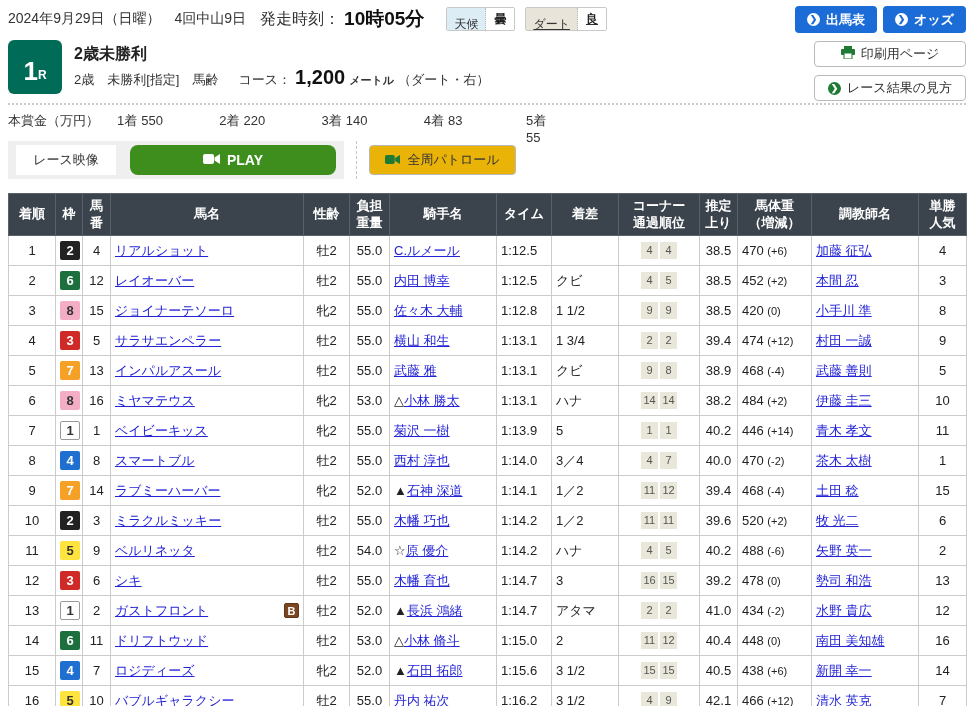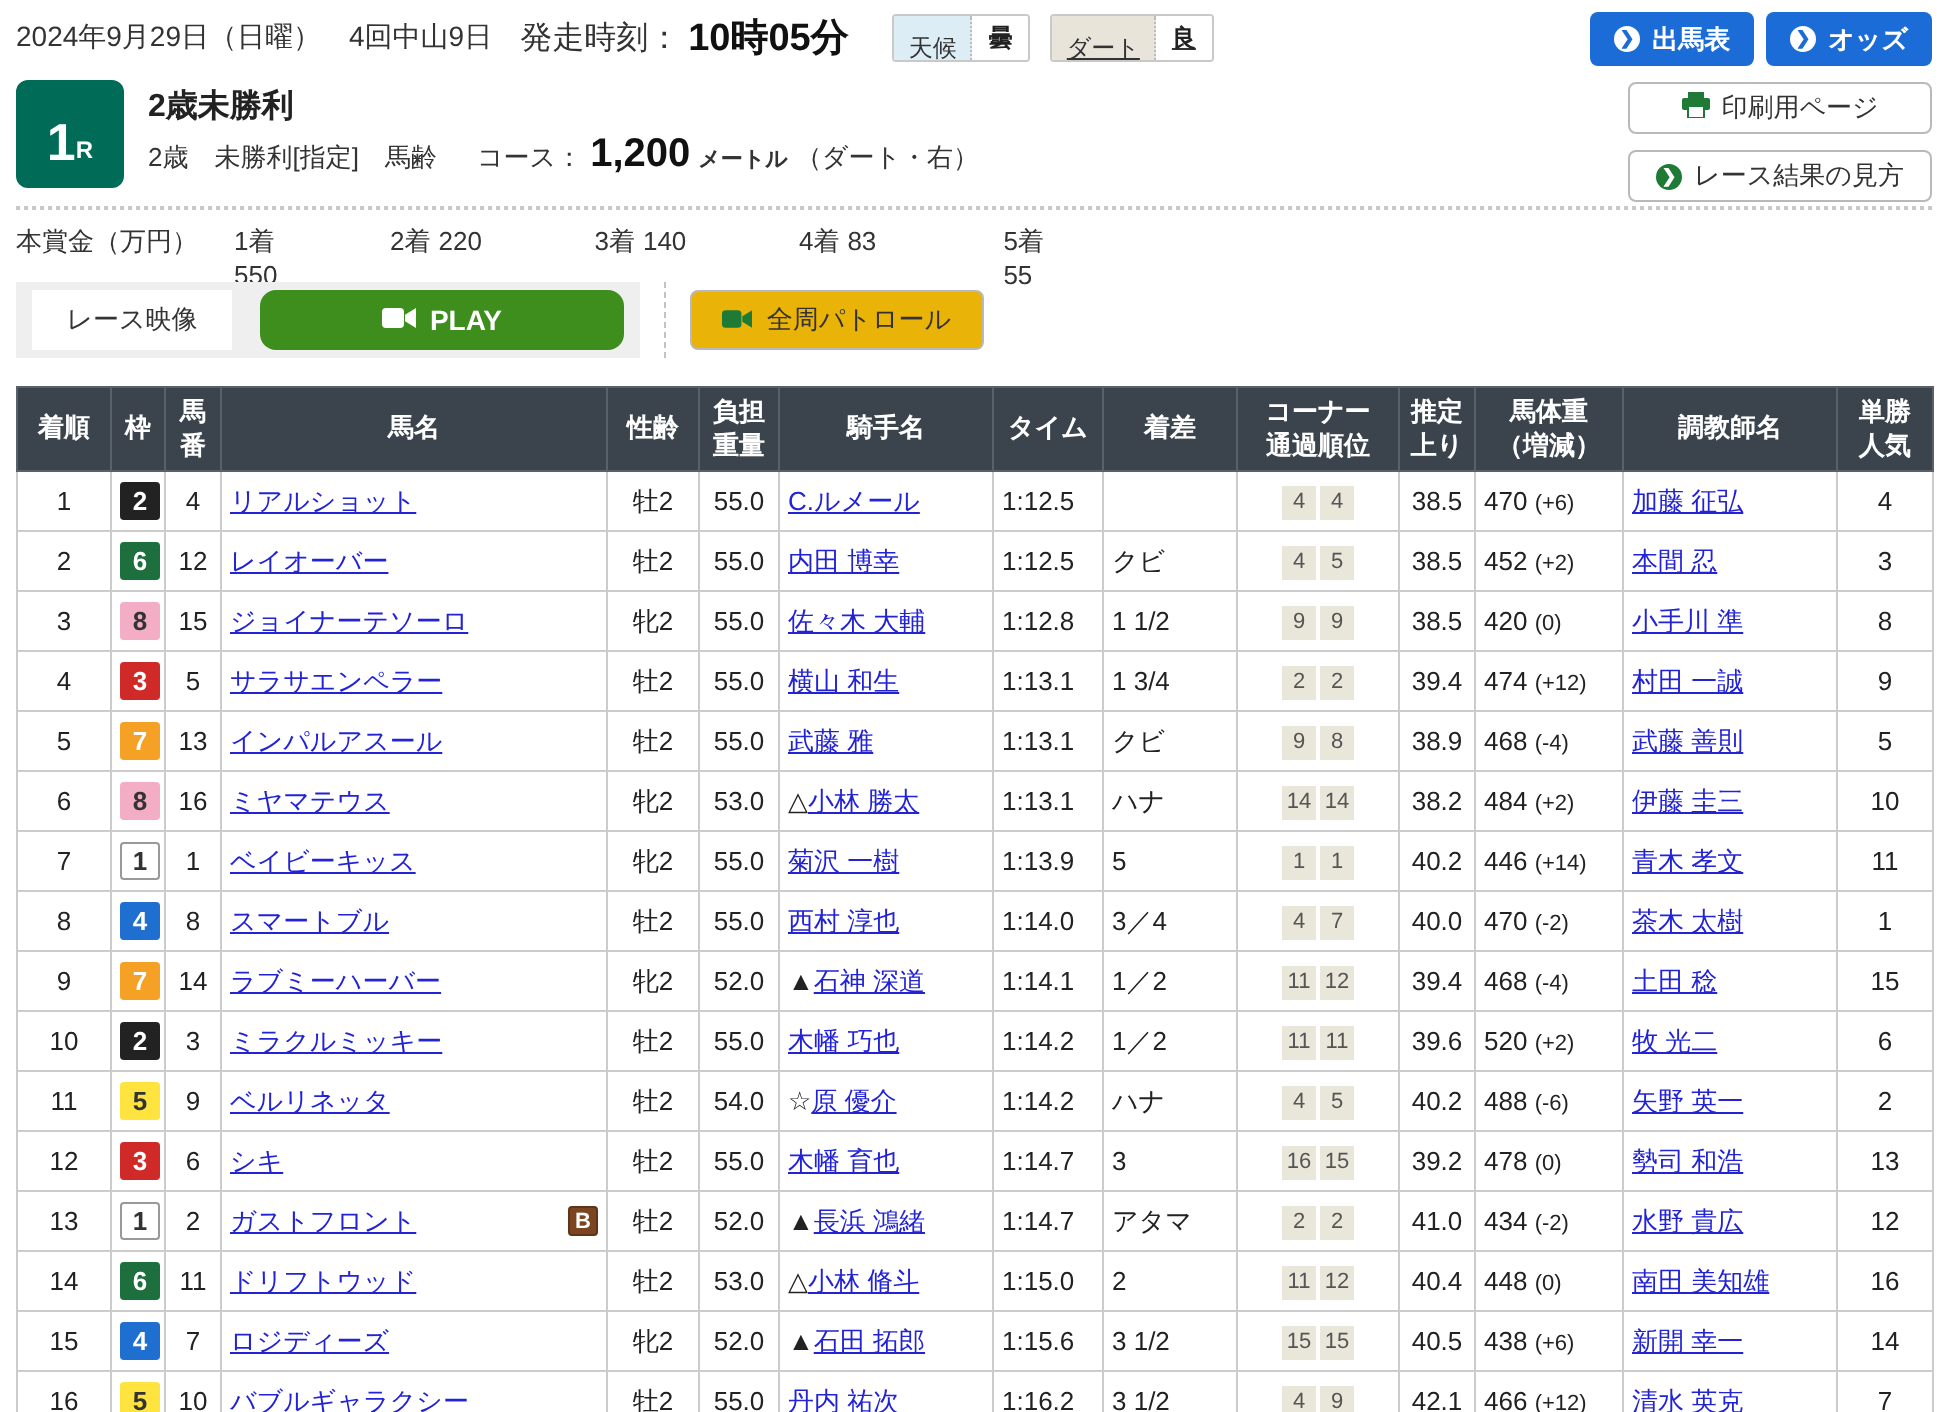--- a/index.html
+++ b/index.html
@@ -59,21 +59,21 @@
   .prize .p-label { margin-right:18px; }
   .prize .p-item { display:flex; align-items:baseline; }
   .prize .p-place { margin-right:4px; }
   .prize .p-amt { display:inline-block; min-width:52px; text-align:left; margin-right:26px; }
 
   
   .media-row { display:flex; align-items:center; margin-top:9px; height:38px; }
   .media-strip { background:#efefef; padding:4px 8px; display:flex; align-items:center; gap:14px; height:38px; }
   .video-lbl { background:#fff; width:100px; height:30px; display:flex; align-items:center; justify-content:center; font-size:13px; }
   .btn-play {
-    width:182px; height:30px; background:#3e8e1d; border:none; border-radius:8px;
+    width:206px; height:30px; background:#3e8e1d; border:none; border-radius:8px;
     color:#fff; font-weight:bold; font-size:14px; display:flex; align-items:center; justify-content:center; gap:7px; cursor:pointer;
   }
   .dash-sep { border-left:1px dashed #c3c3c3; height:38px; margin:0 12px; }
   .btn-patrol {
     background:#eab308; border:1px solid #b9b9b9; border-radius:4px; height:30px; min-width:147px;
     font-size:13px; color:#333; display:flex; align-items:center; justify-content:center; gap:7px; cursor:pointer;
   }
 
   
   table { border-collapse:collapse; table-layout:fixed; width:958px; margin-top:14px; }
@@ -171,21 +171,21 @@
         <span class="unit">メートル</span>
         <span>（ダート・右）</span>
       </div>
     </div>
   </div>
 
   <div class="dotted-sep"></div>
 
   <div class="prize">
     <span class="p-label">本賞金（万円）</span>
-    <span id="prize-items"><span class="p-item" style="display: inline-flex; flex-direction: column;">
+    <span id="prize-items"><span class="p-item" style="display: inline-flex;">
           <span class="p-place">1着</span>
           <span class="p-amt">550</span>
         </span><span class="p-item" style="display: inline-flex;">
           <span class="p-place">2着</span>
           <span class="p-amt">220</span>
         </span><span class="p-item" style="display: inline-flex;">
           <span class="p-place">3着</span>
           <span class="p-amt">140</span>
         </span><span class="p-item" style="display: inline-flex;">
           <span class="p-place">4着</span>

